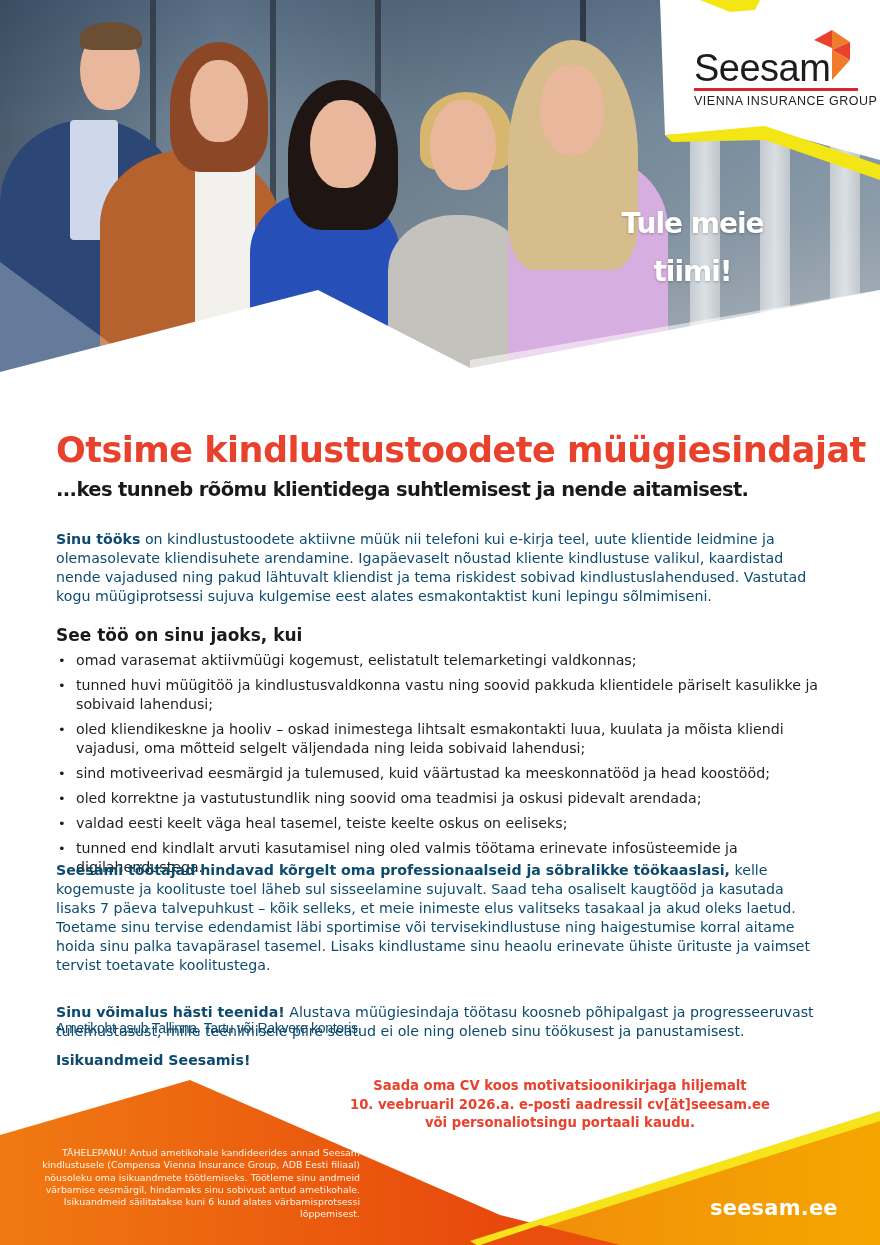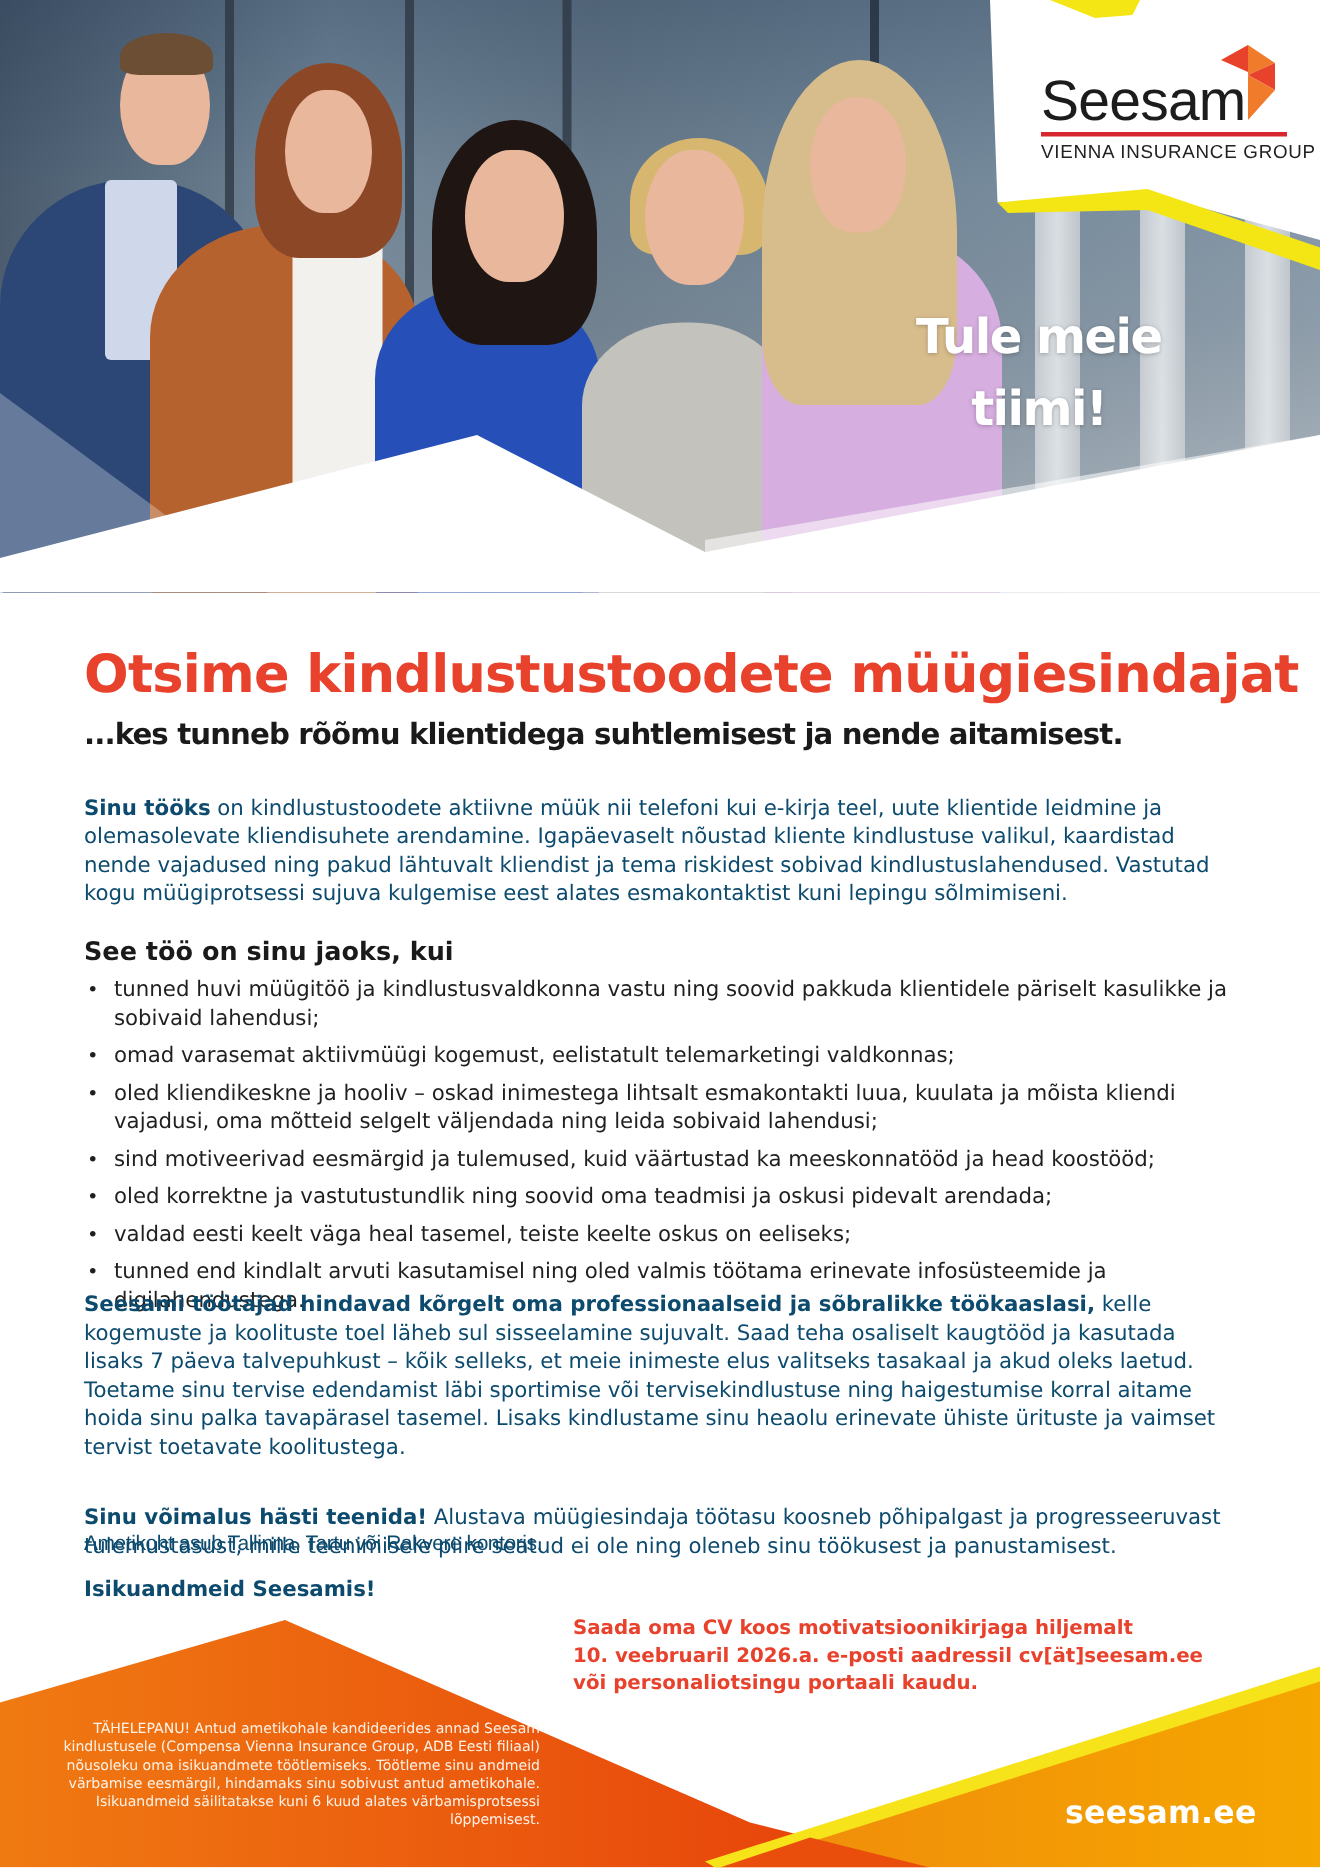--- a/index.html
+++ b/index.html
@@ -19,21 +19,21 @@
 
     .person { position: absolute; }
     .person .body { position: absolute; border-radius: 48% 48% 6% 6% / 30% 30% 4% 4%; }
     .person .head { position: absolute; border-radius: 46% 46% 44% 44% / 50% 50% 50% 50%; background: #e9b79c; }
     .person .hair { position: absolute; border-radius: 50% 50% 20% 20% / 55% 55% 20% 20%; }
 
     .hero-title {
       position: absolute; left: 560px; top: 200px; width: 265px;
       text-align: center; color: #ffffff;
       font-family: "DejaVu Sans", sans-serif; font-weight: bold;
-      font-size: 32px; line-height: 48px; letter-spacing: -1px;
+      font-size: 28px; line-height: 48px; letter-spacing: -1px;
       text-shadow: 0 1px 3px rgba(0,0,0,0.25);
     }
 
     
     .hero-cut { position: absolute; left: 0; top: 0; width: 880px; height: 395px; }
 
     
     .logo-panel { position: absolute; left: 0; top: 0; width: 880px; height: 180px; pointer-events: none; }
     .logo { position: absolute; left: 694px; top: 28px; width: 170px; }
     .logo-word {
@@ -60,22 +60,22 @@
     .para { position: absolute; left: 0; width: 770px; font-size: 14.2px; line-height: 19px; color: #0c4a6e; }
     .para b { font-weight: bold; }
     .section-title { position: absolute; left: 0; font-weight: bold; font-size: 17px; color: #1a1a1a; }
     .bullets { position: absolute; left: 0; width: 770px; list-style: none; }
     .bullets li { position: relative; padding-left: 20px; font-size: 14.2px; line-height: 19px; margin-bottom: 6px; color: #1f1f1f; }
     .bullets li::before { content: "•"; position: absolute; left: 2px; top: 0; font-size: 13px; }
 
     .location { font-family: "Liberation Sans", sans-serif; font-size: 14px; letter-spacing: -0.3px; }
 
     .cta {
-      position: absolute; left: 350px; top: 1077px; width: 420px; 
-      color: #e8412c; font-weight: bold; font-size: 13.2px; line-height: 18.5px; margin-left: 32px;
+      position: absolute; left: 350px; top: 1077px; width: 420px; text-align: center;
+      color: #e8412c; font-weight: bold; font-size: 13.2px; line-height: 18.5px;
     }
 
     
     .footer { position: absolute; left: 0; top: 1075px; width: 880px; height: 170px; }
     .disclaimer {
       position: absolute; left: 40px; top: 1147px; width: 320px;
       color: #fff3e8; font-size: 9.4px; line-height: 12.3px; text-align: right;
     }
     .site {
       position: absolute; left: 710px; top: 1196px; color: #ffffff; font-weight: bold;
@@ -161,22 +161,22 @@
   <h1 class="headline">Otsime kindlustustoodete müügiesindajat</h1>
   <h2 class="subheadline">...kes tunneb rõõmu klientidega suhtlemisest ja nende aitamisest.</h2>
 
   <p class="para" style="top:110px;">
     <b>Sinu tööks</b><span> on kindlustustoodete aktiivne müük nii telefoni kui e-kirja teel, uute klientide leidmine ja olemasolevate kliendisuhete arendamine. Igapäevaselt nõustad kliente kindlustuse valikul, kaardistad nende vajadused ning pakud lähtuvalt kliendist ja tema riskidest sobivad kindlustuslahendused. Vastutad kogu müügiprotsessi sujuva kulgemise eest alates esmakontaktist kuni lepingu sõlmimiseni.</span>
   </p>
 
   <h3 class="section-title" style="top:205px;">See töö on sinu jaoks, kui</h3>
 
   <ul class="bullets" style="top:231px;">
+    <li>omad varasemat aktiivmüügi kogemust, eelistatult telemarketingi valdkonnas;</li>
     <li>tunned huvi müügitöö ja kindlustusvaldkonna vastu ning soovid pakkuda klientidele päriselt kasulikke ja sobivaid lahendusi;</li>
-    <li>omad varasemat aktiivmüügi kogemust, eelistatult telemarketingi valdkonnas;</li>
     <li>oled kliendikeskne ja hooliv – oskad inimestega lihtsalt esmakontakti luua, kuulata ja mõista kliendi vajadusi, oma mõtteid selgelt väljendada ning leida sobivaid lahendusi;</li>
     <li>sind motiveerivad eesmärgid ja tulemused, kuid väärtustad ka meeskonnatööd ja head koostööd;</li>
     <li>oled korrektne ja vastutustundlik ning soovid oma teadmisi ja oskusi pidevalt arendada;</li>
     <li>valdad eesti keelt väga heal tasemel, teiste keelte oskus on eeliseks;</li>
     <li>tunned end kindlalt arvuti kasutamisel ning oled valmis töötama erinevate infosüsteemide ja digilahendustega.</li>
   </ul>
 
   <p class="para" style="top:441px;">
     <b>Seesami töötajad hindavad kõrgelt oma professionaalseid ja sõbralikke töökaaslasi,</b><span> kelle kogemuste ja koolituste toel läheb sul sisseelamine sujuvalt. Saad teha osaliselt kaugtööd ja kasutada lisaks 7 päeva talvepuhkust – kõik selleks, et meie inimeste elus valitseks tasakaal ja akud oleks laetud. Toetame sinu tervise edendamist läbi sportimise või tervisekindlustuse ning haigestumise korral aitame hoida sinu palka tavapärasel tasemel. Lisaks kindlustame sinu heaolu erinevate ühiste ürituste ja vaimset tervist toetavate koolitustega.</span>
   </p>

